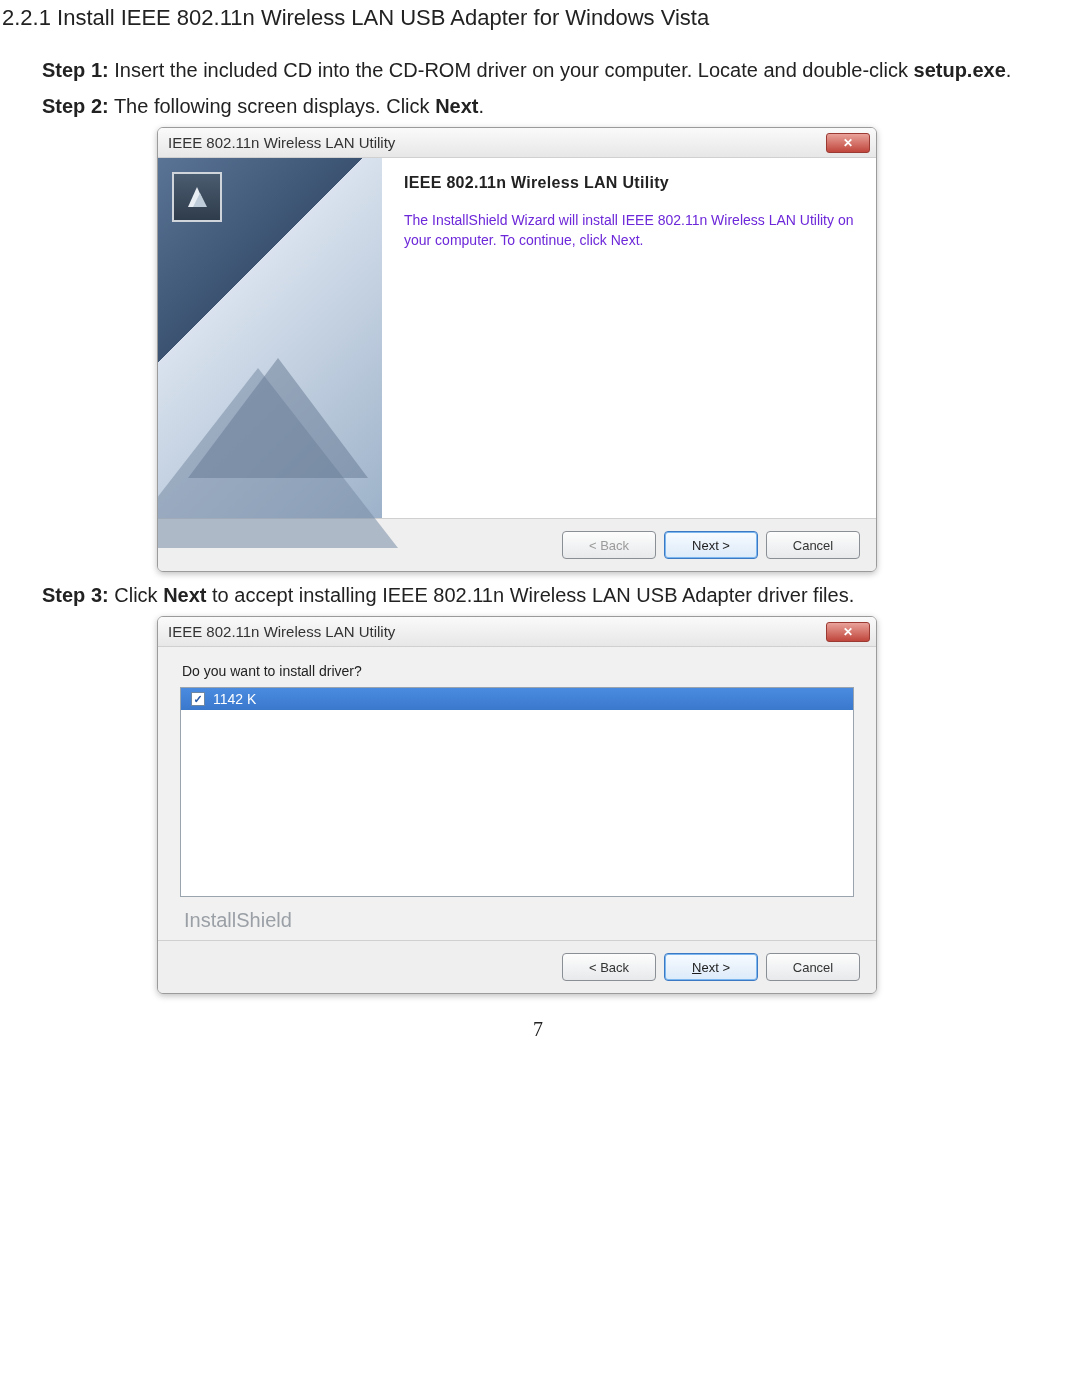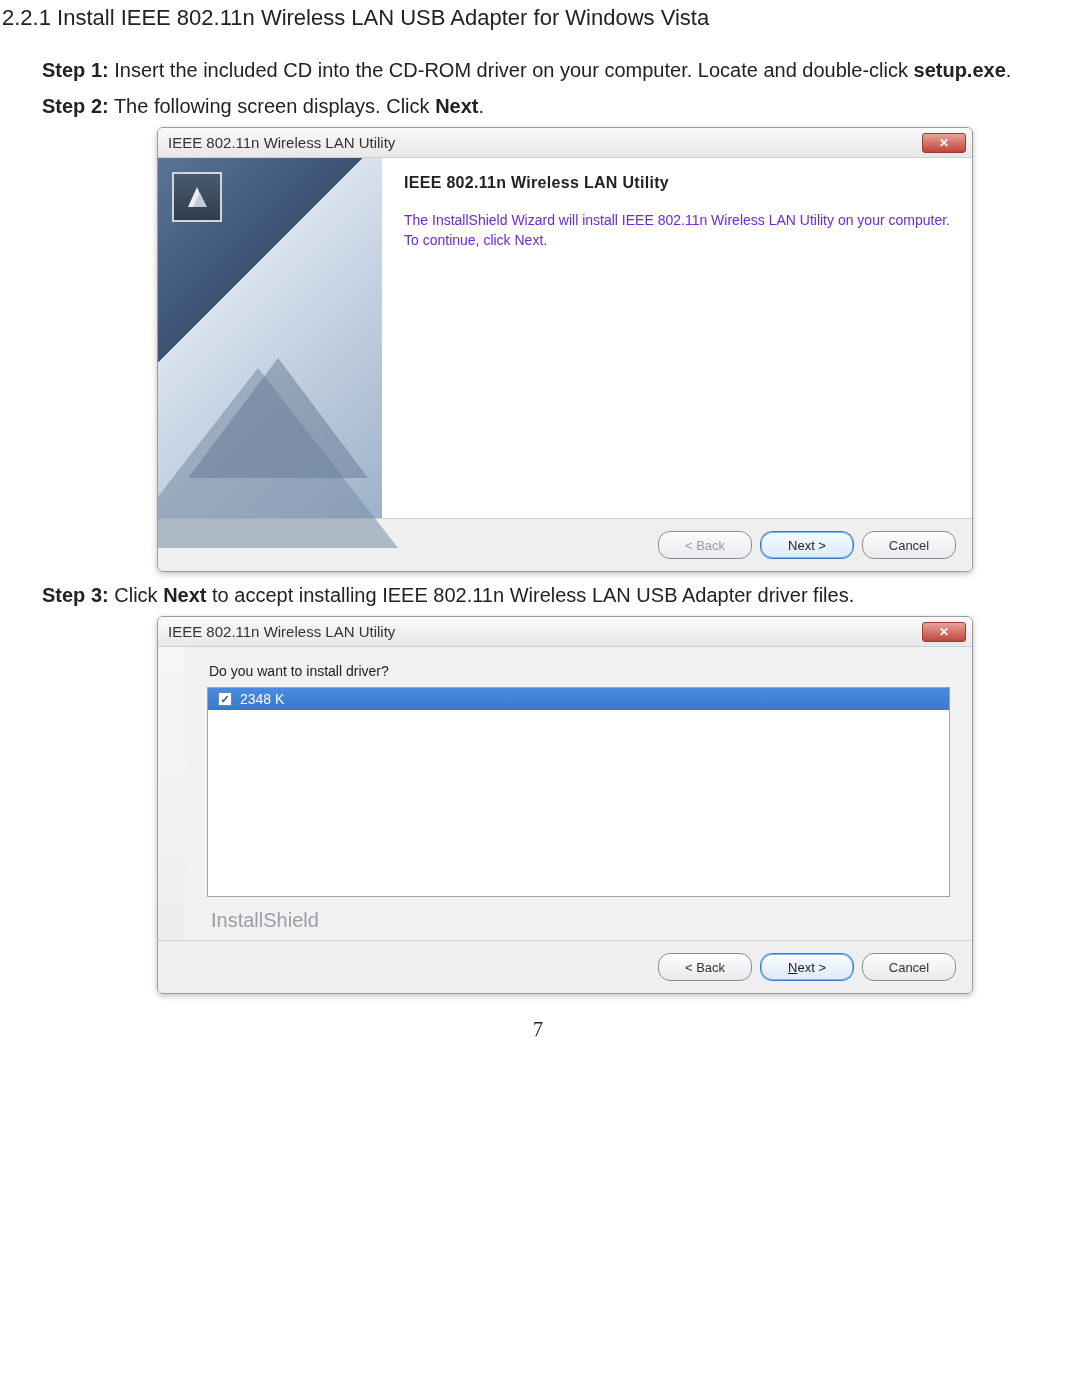--- a/index.html
+++ b/index.html
@@ -15,21 +15,21 @@
       font-weight: normal;
       font-size: 22px;
       margin-bottom: 24px;
     }
     .step-block { margin-left: 40px; margin-bottom: 6px; line-height: 1.5; }
     .step-label { font-weight: bold; text-align: center; }
     .step-inline-bold { font-weight: bold; }
 
     .dialog-wrap { margin: 4px 0 8px 155px; }
     .dialog {
-      width: 816px;
+      width: 720px;
       background: linear-gradient(#f7f7f7,#ececec);
       border: 1px solid #9b9b9b;
       border-radius: 6px;
       box-shadow: 0 2px 6px rgba(0,0,0,.25);
       font-family: "Segoe UI", Tahoma, sans-serif;
       font-size: 14px;
       overflow: hidden;
     }
     .titlebar {
       display:flex; align-items:center;
@@ -80,21 +80,21 @@
     .welcome-heading { font-weight:bold; font-size:16px; margin-bottom:18px;
       font-family: "Segoe UI", Tahoma, sans-serif; letter-spacing:.3px;}
     .welcome-text { font-size:14px; line-height:1.45; color:#6d28d9; }
 
     .features-head {
       background:#fff; padding: 10px 20px 14px 20px; border-bottom:1px solid #d6d6d6;
     }
     .features-title { font-weight:bold; font-size:16px; }
     .features-sub { font-size:14px; margin: 4px 0 0 14px; color:#333; }
 
-    .features-body { background:#f1f1f1; padding: 16px 22px 8px 22px; margin-left: 27px; }
+    .features-body { background:#f1f1f1; padding: 16px 22px 8px 22px; }
     .features-q { font-size:14px; margin: 0 0 8px 2px; }
     .listbox {
       height: 210px; background:#fff; border:1px solid #9aa4af;
     }
     .listrow {
       display:flex; align-items:center; height:22px;
       background: linear-gradient(#4a8be0,#3a78cc);
       color:#fff; font-size:14px; padding: 0 10px;
     }
     .listrow .chk {
@@ -106,21 +106,21 @@
     .listrow-size { }
 
     .ishield { color:#9aa0a6; font-size:20px; padding: 12px 0 0 4px; }
 
     .btnbar {
       display:flex; justify-content:flex-end; gap:8px;
       padding: 12px 16px; background:#efefef; border-top:1px solid #d0d0d0;
     }
     .btn {
       min-width:94px; height:28px;
-      border:1px solid #8a8f95; border-radius:12px;
+      border:1px solid #8a8f95; border-radius:4px;
       background: linear-gradient(#fdfdfd,#e7e9eb);
       font-size:13px; color:#333;
       display:flex; align-items:center; justify-content:center;
       padding: 12px 12px;
     }
     .btn.disabled { color:#9b9b9b; }
     .btn.default {
       border:1px solid #3b79c4;
       box-shadow: 0 0 0 1px #7db7f0 inset;
       background: linear-gradient(#f7fbff,#dceaf9);
@@ -191,21 +191,21 @@
       <span class="titlebar-text">IEEE 802.11n Wireless LAN Utility</span>
       <div class="close-btn">
         <span>✕</span>
       </div>
     </div>
     <div class="features-body">
       <div class="features-q">Do you want to install driver?</div>
       <div class="listbox">
         <div class="listrow">
           <div class="chk">✓</div>
-          <div class="listrow-size">2348 K</div>
+          <div class="listrow-size">1142 K</div>
         </div>
       </div>
       <div class="ishield">InstallShield</div>
     </div>
     <div class="btnbar">
       <div class="btn">
           <span>&lt; Back</span>
         </div>
       <div class="btn default">
           <span class="underline-letter">N</span>

